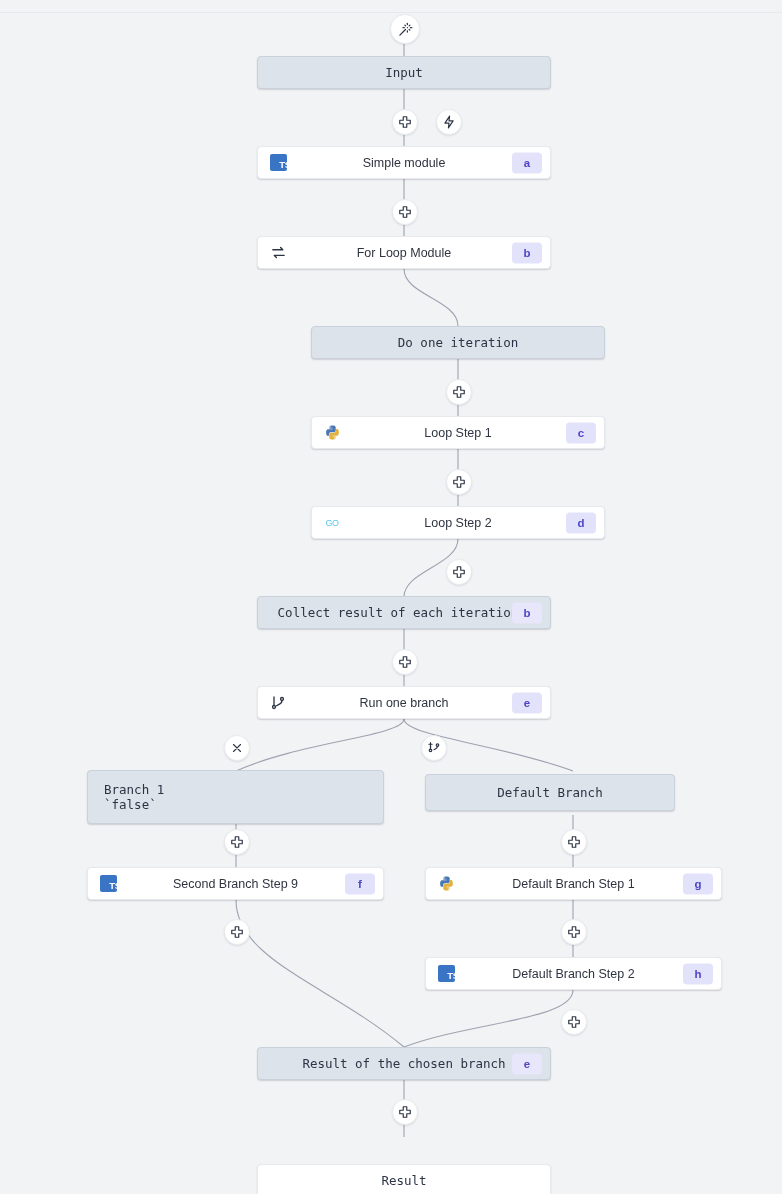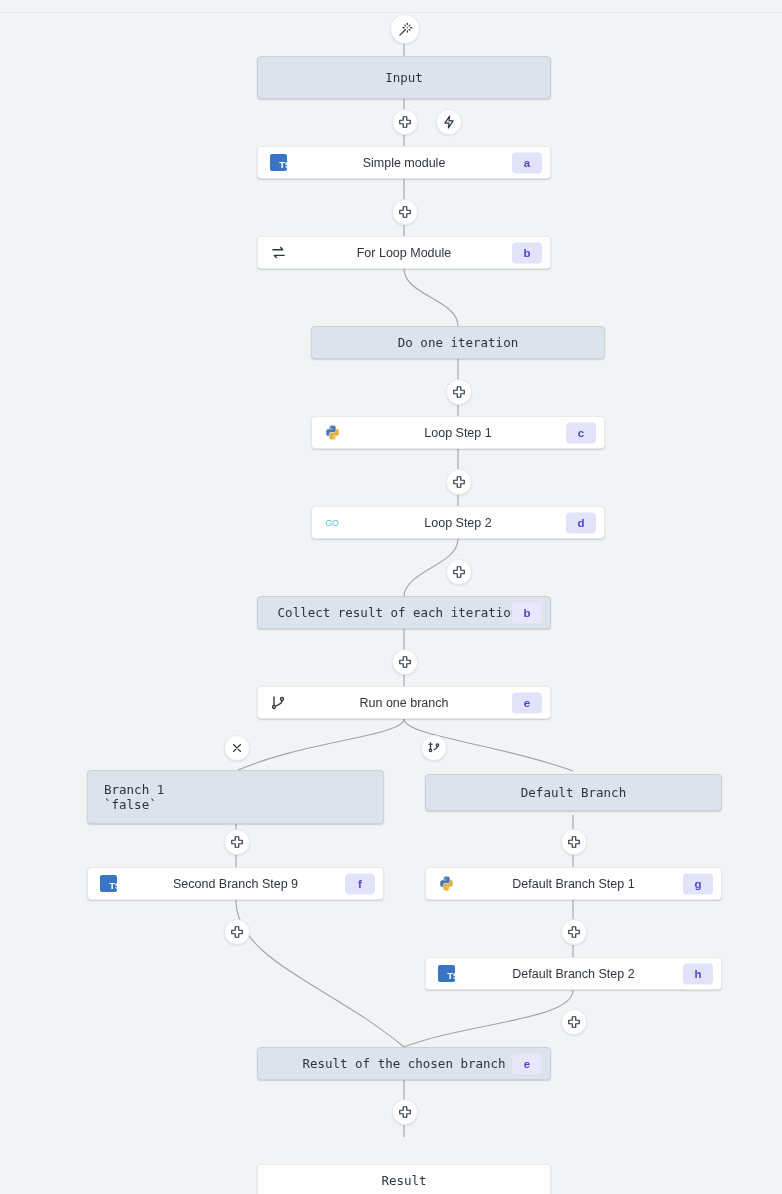--- a/index.html
+++ b/index.html
@@ -326,21 +326,21 @@
   </div>
 
   <div class="handle" style="left:392px; top:1099px;">
     <span>
       <svg width="14" height="14" viewBox="0 0 24 24" fill="none" stroke="#2c3444" stroke-width="2" stroke-linejoin="round">
         <path d="M9 3h6v6h6v6h-6v6H9v-6H3V9h6z"></path>
       </svg>
     </span>
   </div>
 
-  <div class="node virtual" style="left:257px; top:56px; width:294px; height:43px;">
+  <div class="node virtual" style="left:257px; top:56px; width:294px; height:33px;">
     <span class="label-mono">Input</span>
   </div>
 
   <div class="node step" style="left:257px; top:146px; width:294px; height:33px;">
     <span class="lang-icon">
       <span class="ts-box">TS</span>
     </span>
     <span class="center label-sans">Simple module</span>
     <span class="badge">a</span>
   </div>
@@ -395,21 +395,21 @@
     </span>
     <span class="center label-sans">Run one branch</span>
     <span class="badge">e</span>
   </div>
 
   <div class="node virtual" style="left:87px; top:770px; width:297px; height:54px; justify-content:flex-start; padding-left:16px;">
     <span class="label-mono" style="text-align:left;">Branch 1
 `false`</span>
   </div>
 
-  <div class="node virtual" style="left:425px; top:774px; width:297px; height:37px;">
+  <div class="node virtual" style="left:425px; top:774px; width:250px; height:37px;">
     <span class="label-mono">Default Branch</span>
   </div>
 
   <div class="node step" style="left:87px; top:867px; width:297px; height:33px;">
     <span class="lang-icon">
       <span class="ts-box">TS</span>
     </span>
     <span class="center label-sans">Second Branch Step 9</span>
     <span class="badge">f</span>
   </div>

